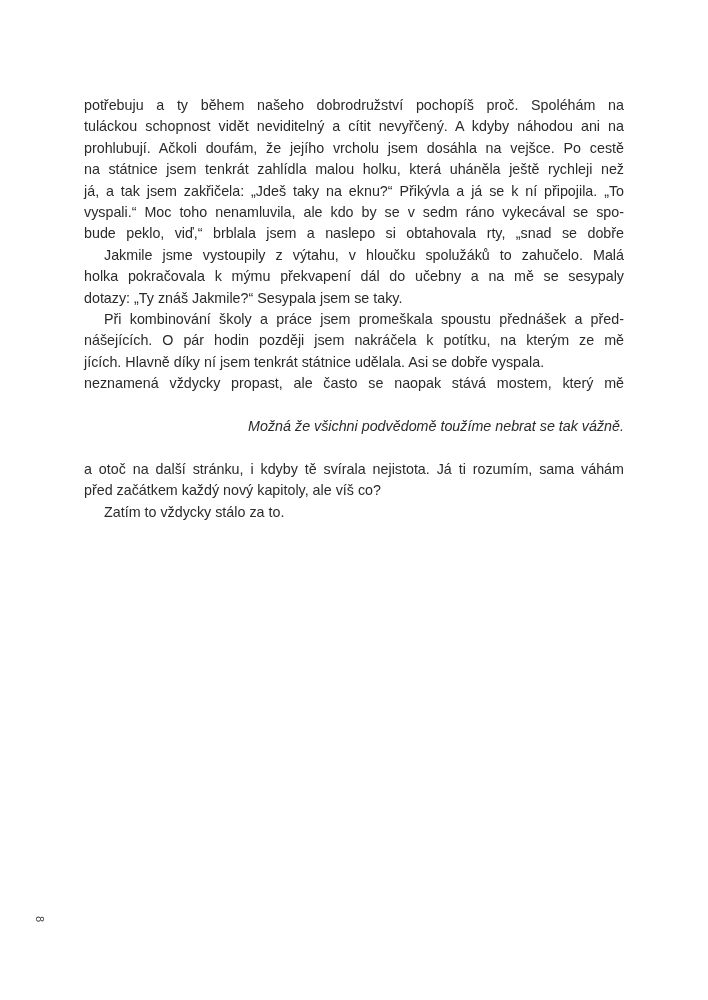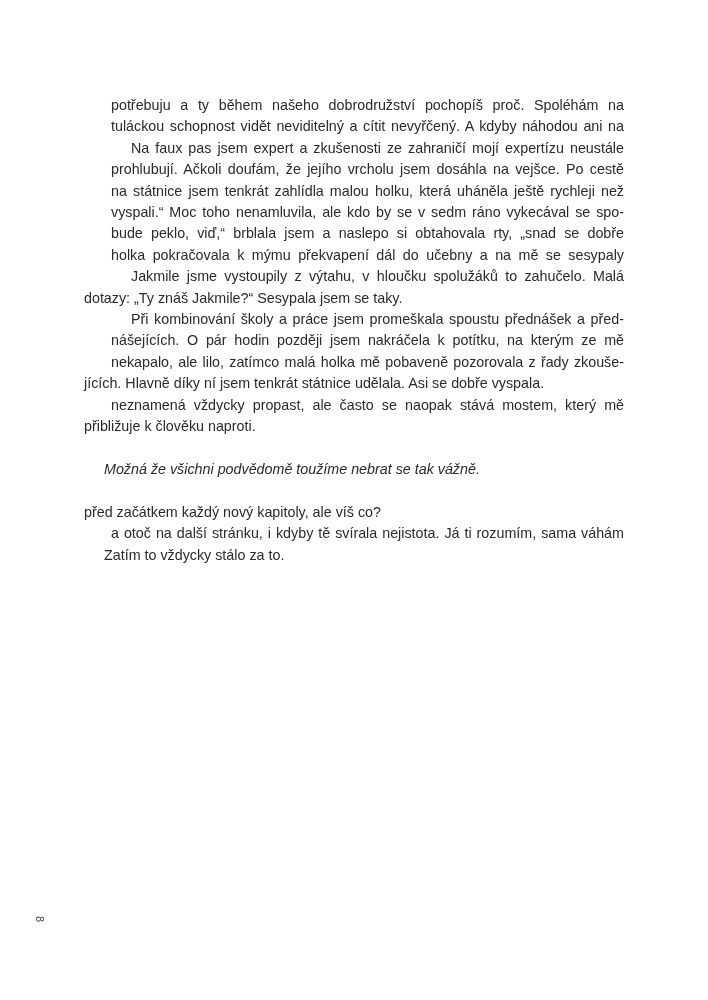--- a/index.html
+++ b/index.html
@@ -4,52 +4,50 @@
 <style>
   html, body { margin: 0; padding: 0; background: #ffffff; }
   body { width: 708px; height: 1000px; position: relative; overflow: hidden; }
   .page { position: absolute; left: 0; top: 0; width: 708px; height: 1000px; background: #ffffff; }
   .text-block {
     position: absolute; left: 84px; top: 95px; width: 540px;
     font-family: "Liberation Sans", sans-serif; font-size: 14.3px; color: #2a2a2a;
     line-height: 21.42px;
   }
   .line { display: block; height: 21.42px; white-space: nowrap; overflow: visible; }
-  .line.just { text-align: justify; text-align-last: justify; white-space: normal; margin-left: 27px; }
+  .line.just { text-align: justify; text-align-last: justify; white-space: normal; }
   .line.indent { padding-left: 20px; }
-  .line.italic { font-style: italic; }
+  .line.italic { font-style: italic; text-align: right; }
   .blank { display: block; height: 21.42px; }
   .page-number {
     position: absolute; left: 30px; top: 912px; width: 20px; height: 14px;
     font-family: "Liberation Sans", sans-serif; font-size: 11px; color: #444;
     transform: rotate(90deg); transform-origin: center center; text-align: center; line-height: 14px;
   }
 </style>
 </head>
 <body>
 
 <div class="page">
   <div class="text-block" id="text-block">
       <span class="line just">potřebuju a ty během našeho dobrodružství pochopíš proč. Spoléhám na</span>
       <span class="line just">tuláckou schopnost vidět neviditelný a cítit nevyřčený. A kdyby náhodou ani na</span>
-      <span class="line just indent">Na faux pas jsem expert a zkušenosti ze zahraničí mojí expertízu neustále</span>
       <span class="line just">prohlubují. Ačkoli doufám, že jejího vrcholu jsem dosáhla na vejšce. Po cestě</span>
       <span class="line just">na státnice jsem tenkrát zahlídla malou holku, která uháněla ještě rychleji než</span>
+      <span class="line just">já, a tak jsem zakřičela: „Jdeš taky na eknu?“ Přikývla a já se k ní připojila. „To</span>
       <span class="line just">vyspali.“ Moc toho nenamluvila, ale kdo by se v sedm ráno vykecával se spo-</span>
       <span class="line just">bude peklo, viď,“ brblala jsem a naslepo si obtahovala rty, „snad se dobře</span>
+      <span class="line just indent">Jakmile jsme vystoupily z výtahu, v hloučku spolužáků to zahučelo. Malá</span>
       <span class="line just">holka pokračovala k mýmu překvapení dál do učebny a na mě se sesypaly</span>
-      <span class="line just indent">Jakmile jsme vystoupily z výtahu, v hloučku spolužáků to zahučelo. Malá</span>
       <span class="line">dotazy: „Ty znáš Jakmile?“ Sesypala jsem se taky.</span>
       <span class="line just indent">Při kombinování školy a práce jsem promeškala spoustu přednášek a před-</span>
       <span class="line just">nášejících. O pár hodin později jsem nakráčela k potítku, na kterým ze mě</span>
-      <span class="line just">nekapalo, ale lilo, zatímco malá holka mě pobaveně pozorovala z řady zkouše-</span>
       <span class="line">jících. Hlavně díky ní jsem tenkrát státnice udělala. Asi se dobře vyspala.</span>
       <span class="line just">neznamená vždycky propast, ale často se naopak stává mostem, který mě</span>
-      <span class="line">přibližuje k člověku naproti.</span>
       <span class="blank"></span>
       <span class="line indent italic">Možná že všichni podvědomě toužíme nebrat se tak vážně.</span>
       <span class="blank"></span>
+      <span class="line just">a otoč na další stránku, i kdyby tě svírala nejistota. Já ti rozumím, sama váhám</span>
       <span class="line">před začátkem každý nový kapitoly, ale víš co?</span>
-      <span class="line just">a otoč na další stránku, i kdyby tě svírala nejistota. Já ti rozumím, sama váhám</span>
       <span class="line indent">Zatím to vždycky stálo za to.</span>
     </div>
   <div class="page-number">8</div>
 </div>
 
 </body></html>

